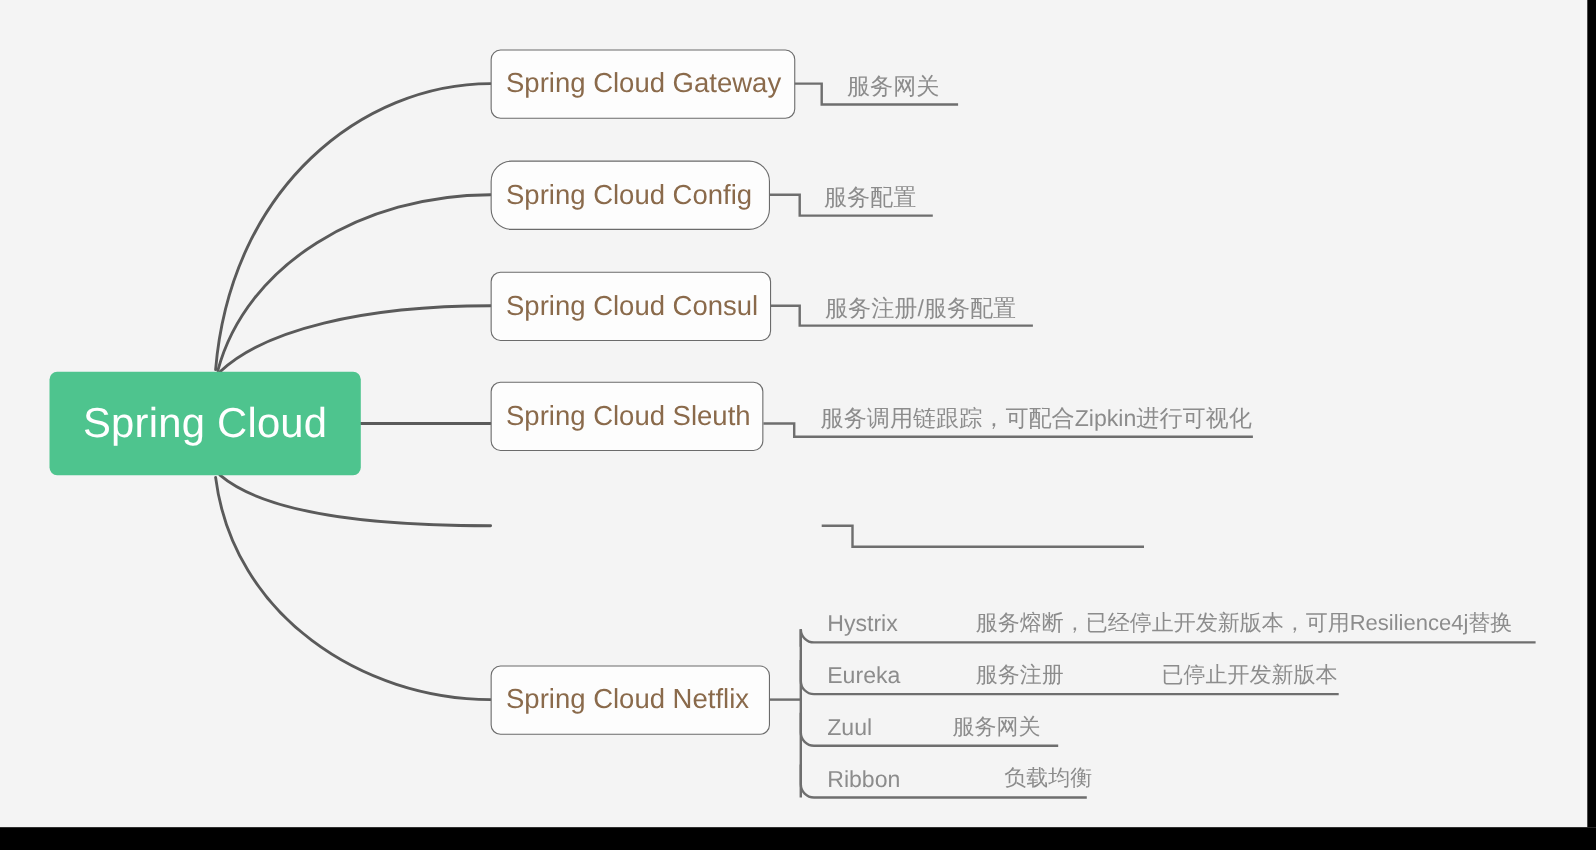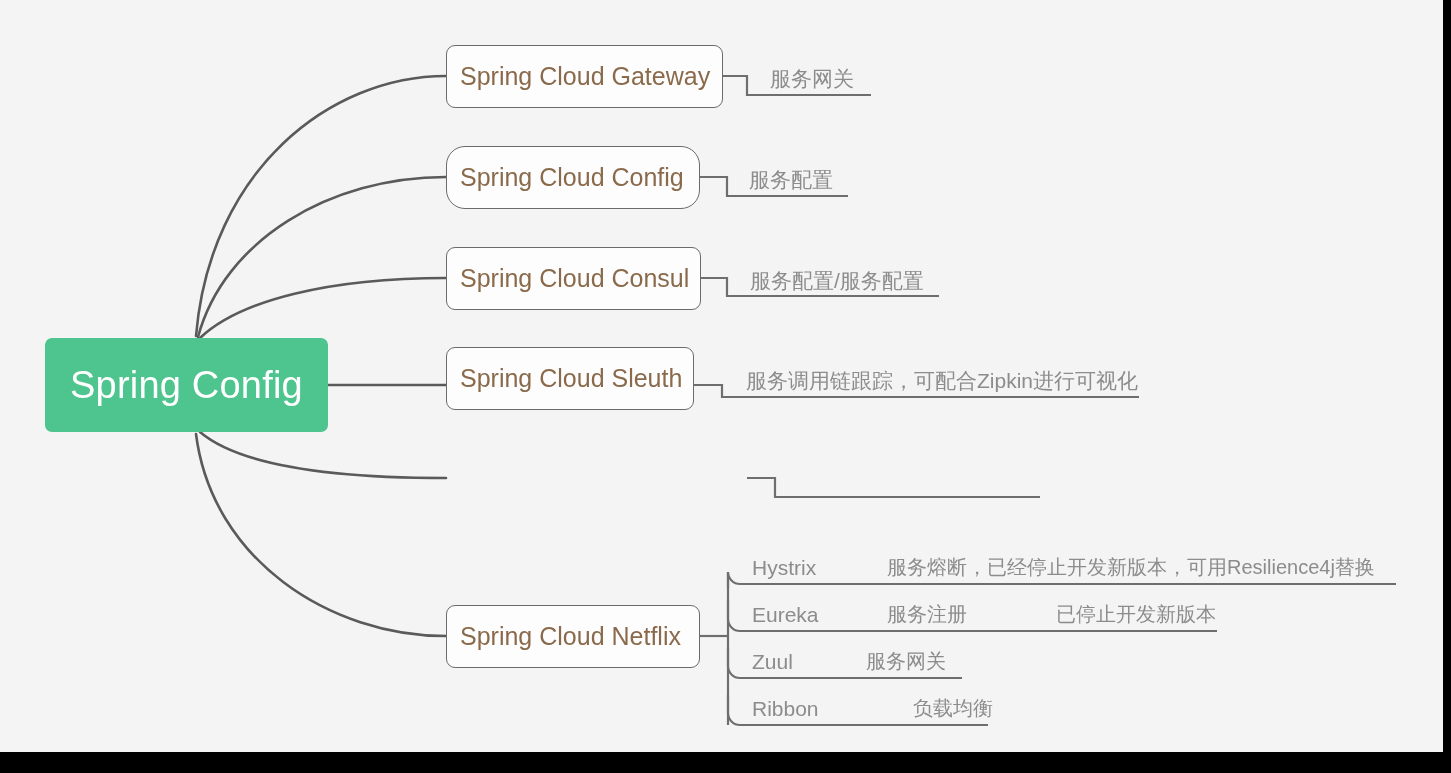--- a/index.html
+++ b/index.html
@@ -132,37 +132,37 @@
     <g fill="none" stroke="#6e6e6e" stroke-width="2.2" stroke-linecap="butt">
       <path d="M1396,584 L740,584 A12,12 0 0,1 728,572 L728,588"></path>
       <path d="M1217,631 L740,631 A12,12 0 0,1 728,619 L728,600"></path>
       <path d="M962,678 L740,678 A12,12 0 0,1 728,666 L728,648"></path>
       <path d="M988,725 L740,725 A12,12 0 0,1 728,713 L728,695"></path>
       <path d="M728,572 L728,725"></path>
     </g>
   </svg>
 
   <div id="root-node">
-    <span class="root-label">Spring Config</span>
+    <span class="root-label">Spring Cloud</span>
   </div>
 
   <div class="node" style="left:446px; top:45px; width:277px;">
     <span class="node-label">Spring Cloud Gateway</span>
   </div>
   <div class="leaf-text" style="left:770px; top:68px;">服务网关</div>
 
   <div class="node" style="left:446px; top:146px; width:254px;border-radius:19px;">
     <span class="node-label">Spring Cloud Config</span>
   </div>
   <div class="leaf-text" style="left:749px; top:169px;">服务配置</div>
 
   <div class="node" style="left:446px; top:247px; width:255px;">
     <span class="node-label">Spring Cloud Consul</span>
   </div>
-  <div class="leaf-text" style="left:750px; top:270px;">服务配置/服务配置</div>
+  <div class="leaf-text" style="left:750px; top:270px;">服务注册/服务配置</div>
 
   <div class="node" style="left:446px; top:347px; width:248px;">
     <span class="node-label">Spring Cloud Sleuth</span>
   </div>
   <div class="leaf-text" style="left:746px; top:370px;">服务调用链跟踪，可配合Zipkin进行可视化</div>
 
 
   <div class="node" style="left:446px; top:605px; width:254px;">
     <span class="node-label">Spring Cloud Netflix</span>
   </div>

